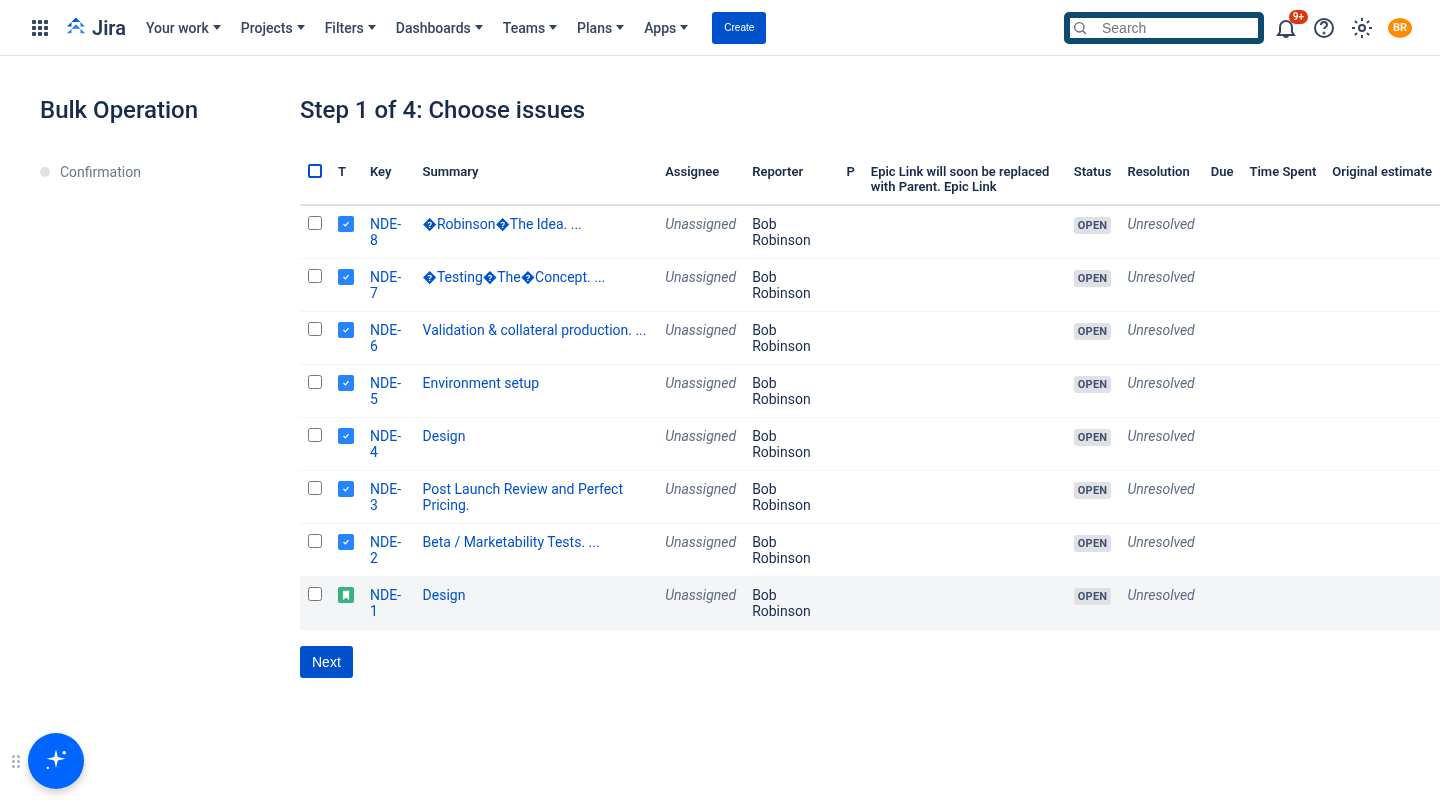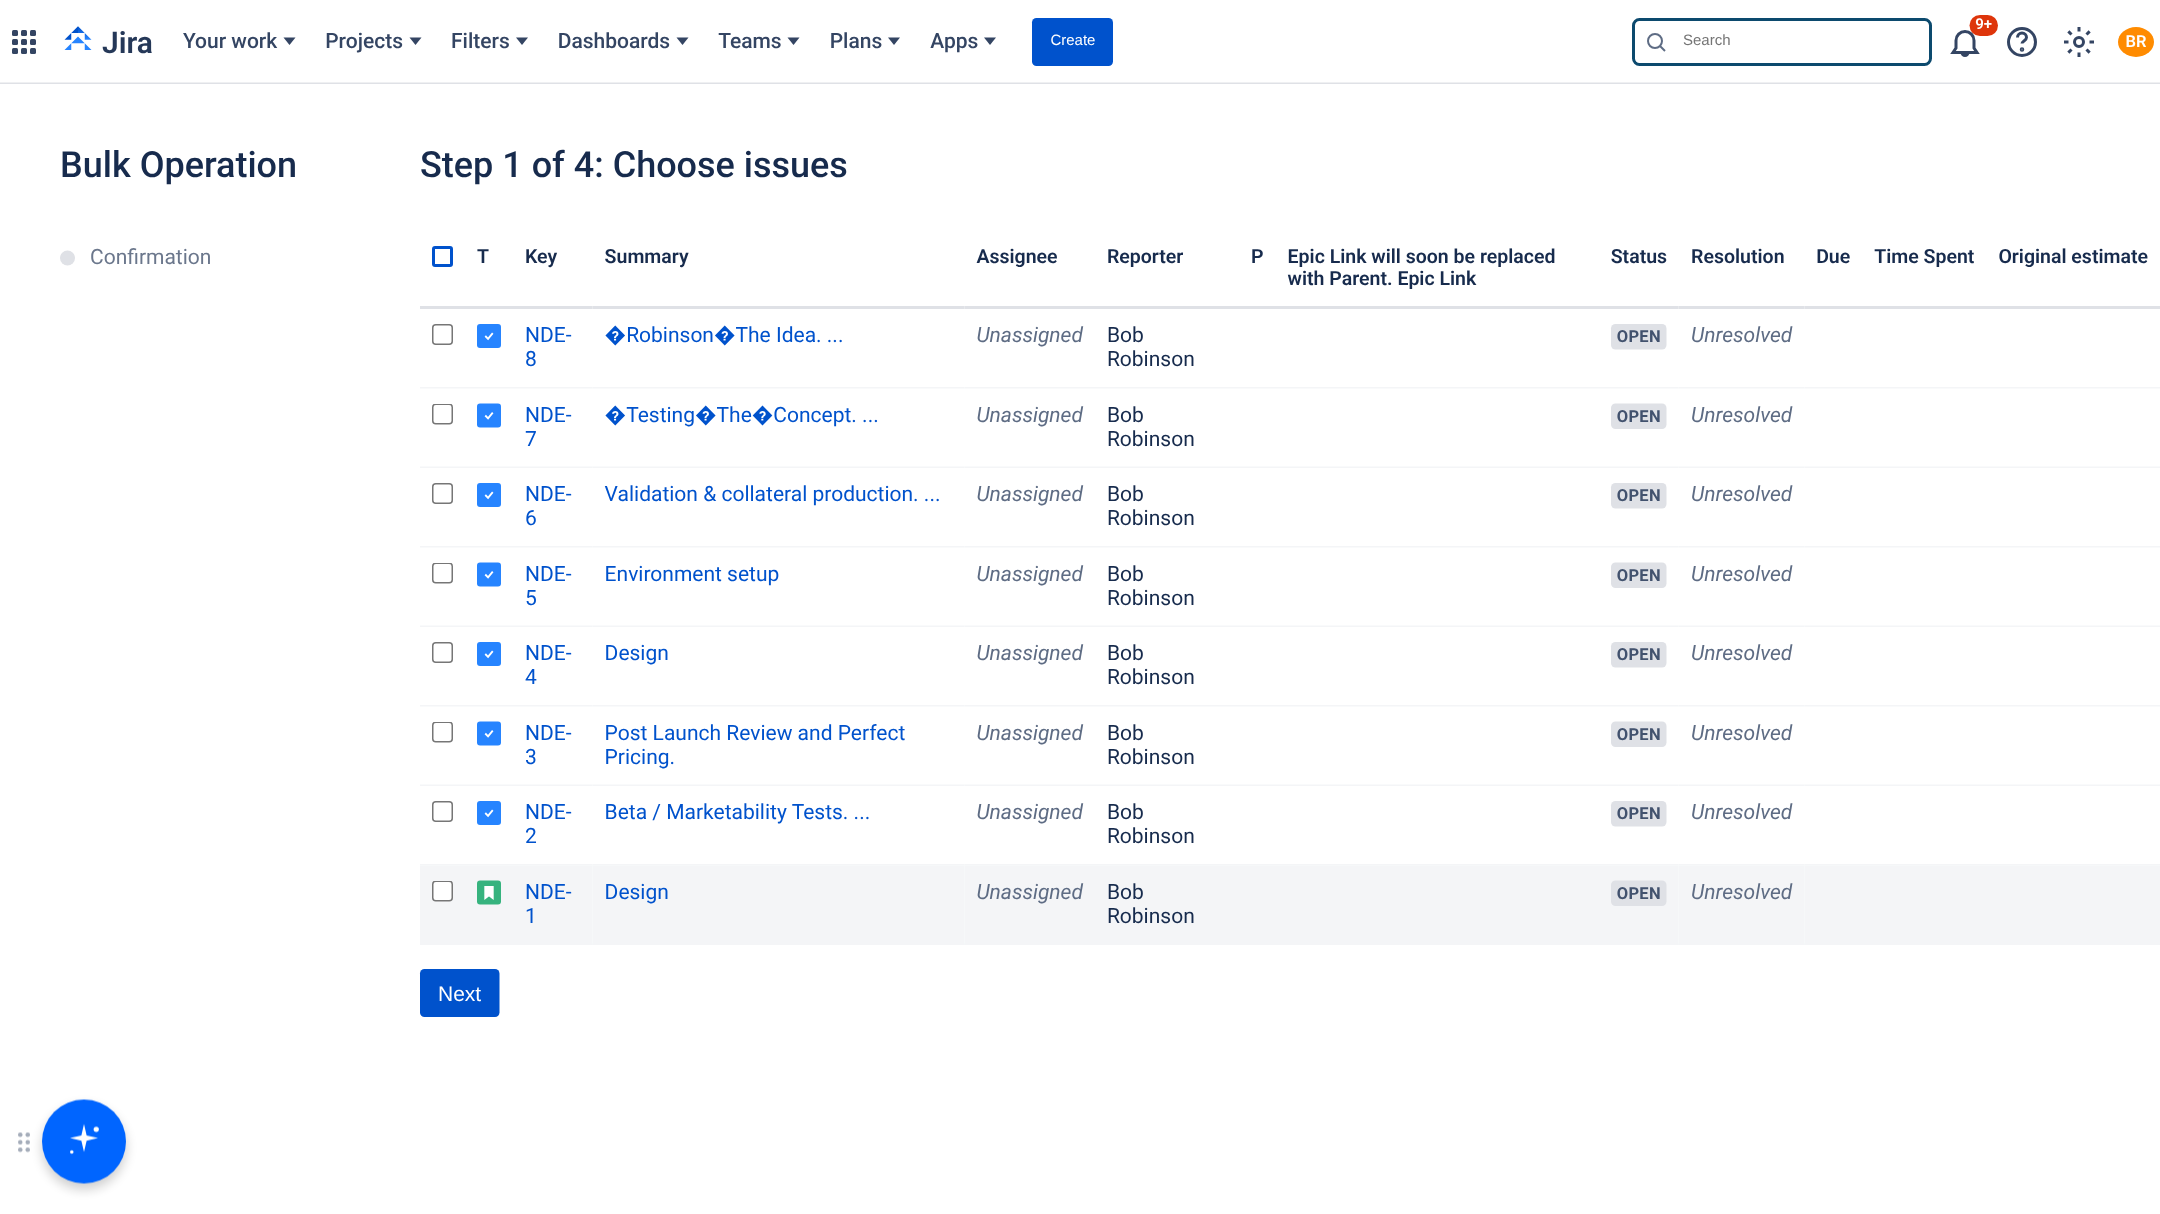--- a/index.html
+++ b/index.html
@@ -8,21 +8,21 @@
       font-size: 14px;
       color: #172B4D;
       background: #fff;
     }
     
     
     .topnav {
       display: flex;
       align-items: center;
       height: 56px;
-      padding: 0 0;
+      padding: 0 24px;
       border-bottom: 1px solid #dfe1e6;
       gap: 4px;
     }
     .app-switcher {
       width: 32px; height: 32px;
       display: flex; align-items: center; justify-content: center;
       border-radius: 3px;
       cursor: pointer;
     }
     .grid-icon {
@@ -73,23 +73,23 @@
       gap: 6px;
     }
     .search-wrap {
       position: relative;
       width: 200px;
     }
     .search-input {
       width: 100%;
       height: 32px;
       padding: 0 8px 0 32px;
-      border: 2px solid #0c4a6e;
+      border: 6px solid #0c4a6e;
       border-radius: 5px;
-      font-size: 10px;
+      font-size: 14px;
     }
     .search-icon-svg {
       position: absolute;
       left: 8px; top: 8px;
       width: 16px; height: 16px;
       stroke: #5e6c84;
     }
     .icon-btn {
       width: 32px; height: 32px;
       display: flex; align-items: center; justify-content: center;
@@ -115,21 +115,21 @@
       background: #FF8B00;
       color: #fff;
       font-size: 11px;
       font-weight: 600;
       display: flex;
       align-items: center;
       justify-content: center;
     }
 
     
-    .main { display: flex; padding: 40px 0 40px 40px; gap: 40px; }
+    .main { display: flex; padding: 40px 0 40px 40px; gap: 60px; }
     .sidebar { width: 200px; flex-shrink: 0; }
     .sidebar h1 {
       font-size: 24px;
       font-weight: 500;
       color: #172B4D;
       margin-bottom: 32px;
     }
     .step-list { list-style: none; }
     .step-item {
       display: flex; align-items: center; gap: 10px;

